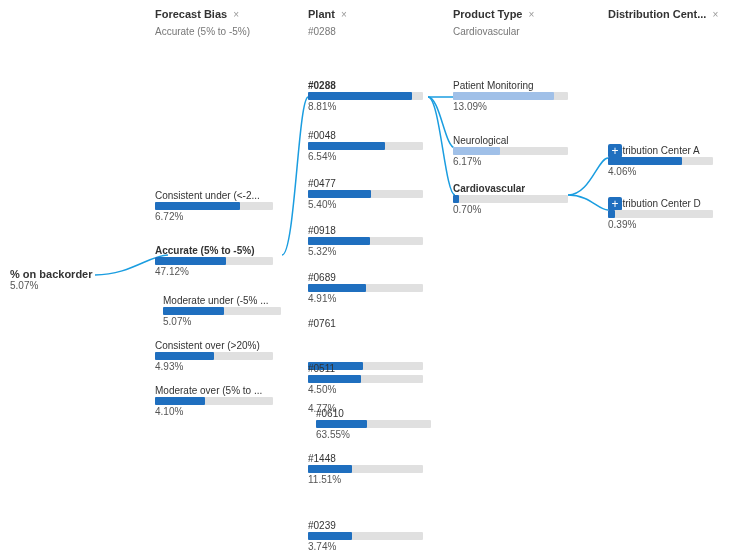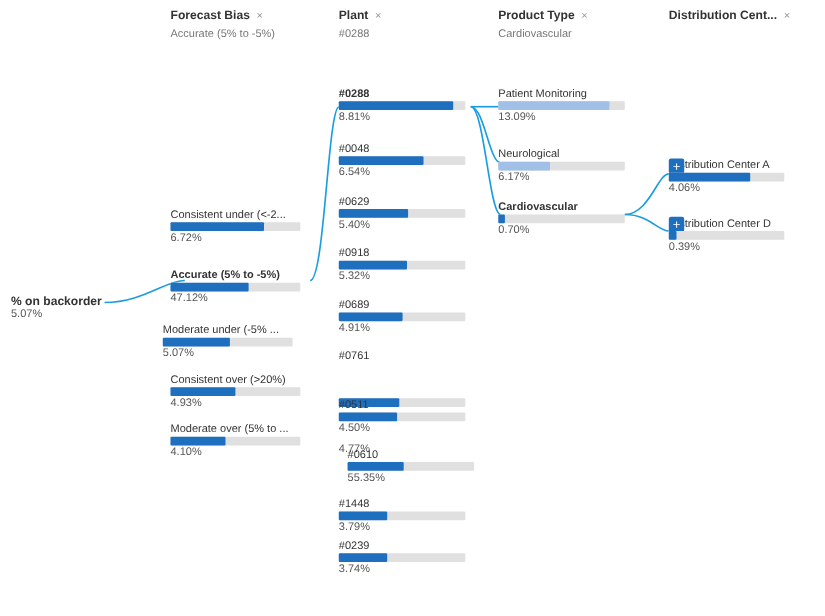--- a/index.html
+++ b/index.html
@@ -181,21 +181,21 @@
     </div>
     <div class="item-value">6.72%</div>
   </div>
       <div class="bar-item" style="position: absolute; left: 155px; top: 245px; width: 118px;">
     <div class="item-label" style="font-weight:bold;">Accurate (5% to -5%)</div>
     <div class="bar-track">
       <div class="bar-fill selected" style="width:60%;"></div>
     </div>
     <div class="item-value">47.12%</div>
   </div>
-      <div class="bar-item" style="position: absolute; left: 148px; top: 295px; width: 118px;">
+      <div class="bar-item" style="position: absolute; left: 163px; top: 295px; width: 118px;">
     <div class="item-label" style="">Moderate under (-5% ...</div>
     <div class="bar-track">
       <div class="bar-fill " style="width:52%;"></div>
     </div>
     <div class="item-value">5.07%</div>
   </div>
       <div class="bar-item" style="position: absolute; left: 155px; top: 340px; width: 118px;">
     <div class="item-label" style="">Consistent over (&gt;20%)</div>
     <div class="bar-track">
       <div class="bar-fill " style="width:50%;"></div>
@@ -220,21 +220,21 @@
     <div class="item-value">8.81%</div>
   </div>
       <div class="bar-item" style="position: absolute; left: 308px; top: 130px; width: 115px;">
     <div class="item-label" style="">#0048</div>
     <div class="bar-track">
       <div class="bar-fill " style="width:67%;"></div>
     </div>
     <div class="item-value">6.54%</div>
   </div>
       <div class="bar-item" style="position: absolute; left: 308px; top: 178px; width: 115px;">
-    <div class="item-label" style="">#0629</div>
+    <div class="item-label" style="">#0477</div>
     <div class="bar-track">
       <div class="bar-fill " style="width:55%;"></div>
     </div>
     <div class="item-value">5.40%</div>
   </div>
       <div class="bar-item" style="position: absolute; left: 308px; top: 225px; width: 115px;">
     <div class="item-label" style="">#0918</div>
     <div class="bar-track">
       <div class="bar-fill " style="width:54%;"></div>
     </div>
@@ -259,30 +259,30 @@
     <div class="bar-track">
       <div class="bar-fill " style="width:46%;"></div>
     </div>
     <div class="item-value">4.50%</div>
   </div>
       <div class="bar-item" style="position: absolute; left: 316px; top: 408px; width: 115px;">
     <div class="item-label" style="">#0610</div>
     <div class="bar-track">
       <div class="bar-fill " style="width:44%;"></div>
     </div>
-    <div class="item-value">55.35%</div>
+    <div class="item-value">63.55%</div>
   </div>
       <div class="bar-item" style="position: absolute; left: 308px; top: 453px; width: 115px;">
     <div class="item-label" style="">#1448</div>
     <div class="bar-track">
       <div class="bar-fill " style="width:38%;"></div>
     </div>
-    <div class="item-value">3.79%</div>
-  </div>
-      <div class="bar-item" style="position: absolute; left: 308px; top: 491px; width: 115px;">
+    <div class="item-value">11.51%</div>
+  </div>
+      <div class="bar-item" style="position: absolute; left: 308px; top: 520px; width: 115px;">
     <div class="item-label" style="">#0239</div>
     <div class="bar-track">
       <div class="bar-fill " style="width:38%;"></div>
     </div>
     <div class="item-value">3.74%</div>
   </div>
     </div>
 
   <div id="pt-items-container">
       <div class="bar-item" style="position: absolute; left: 453px; top: 80px; width: 115px;">

